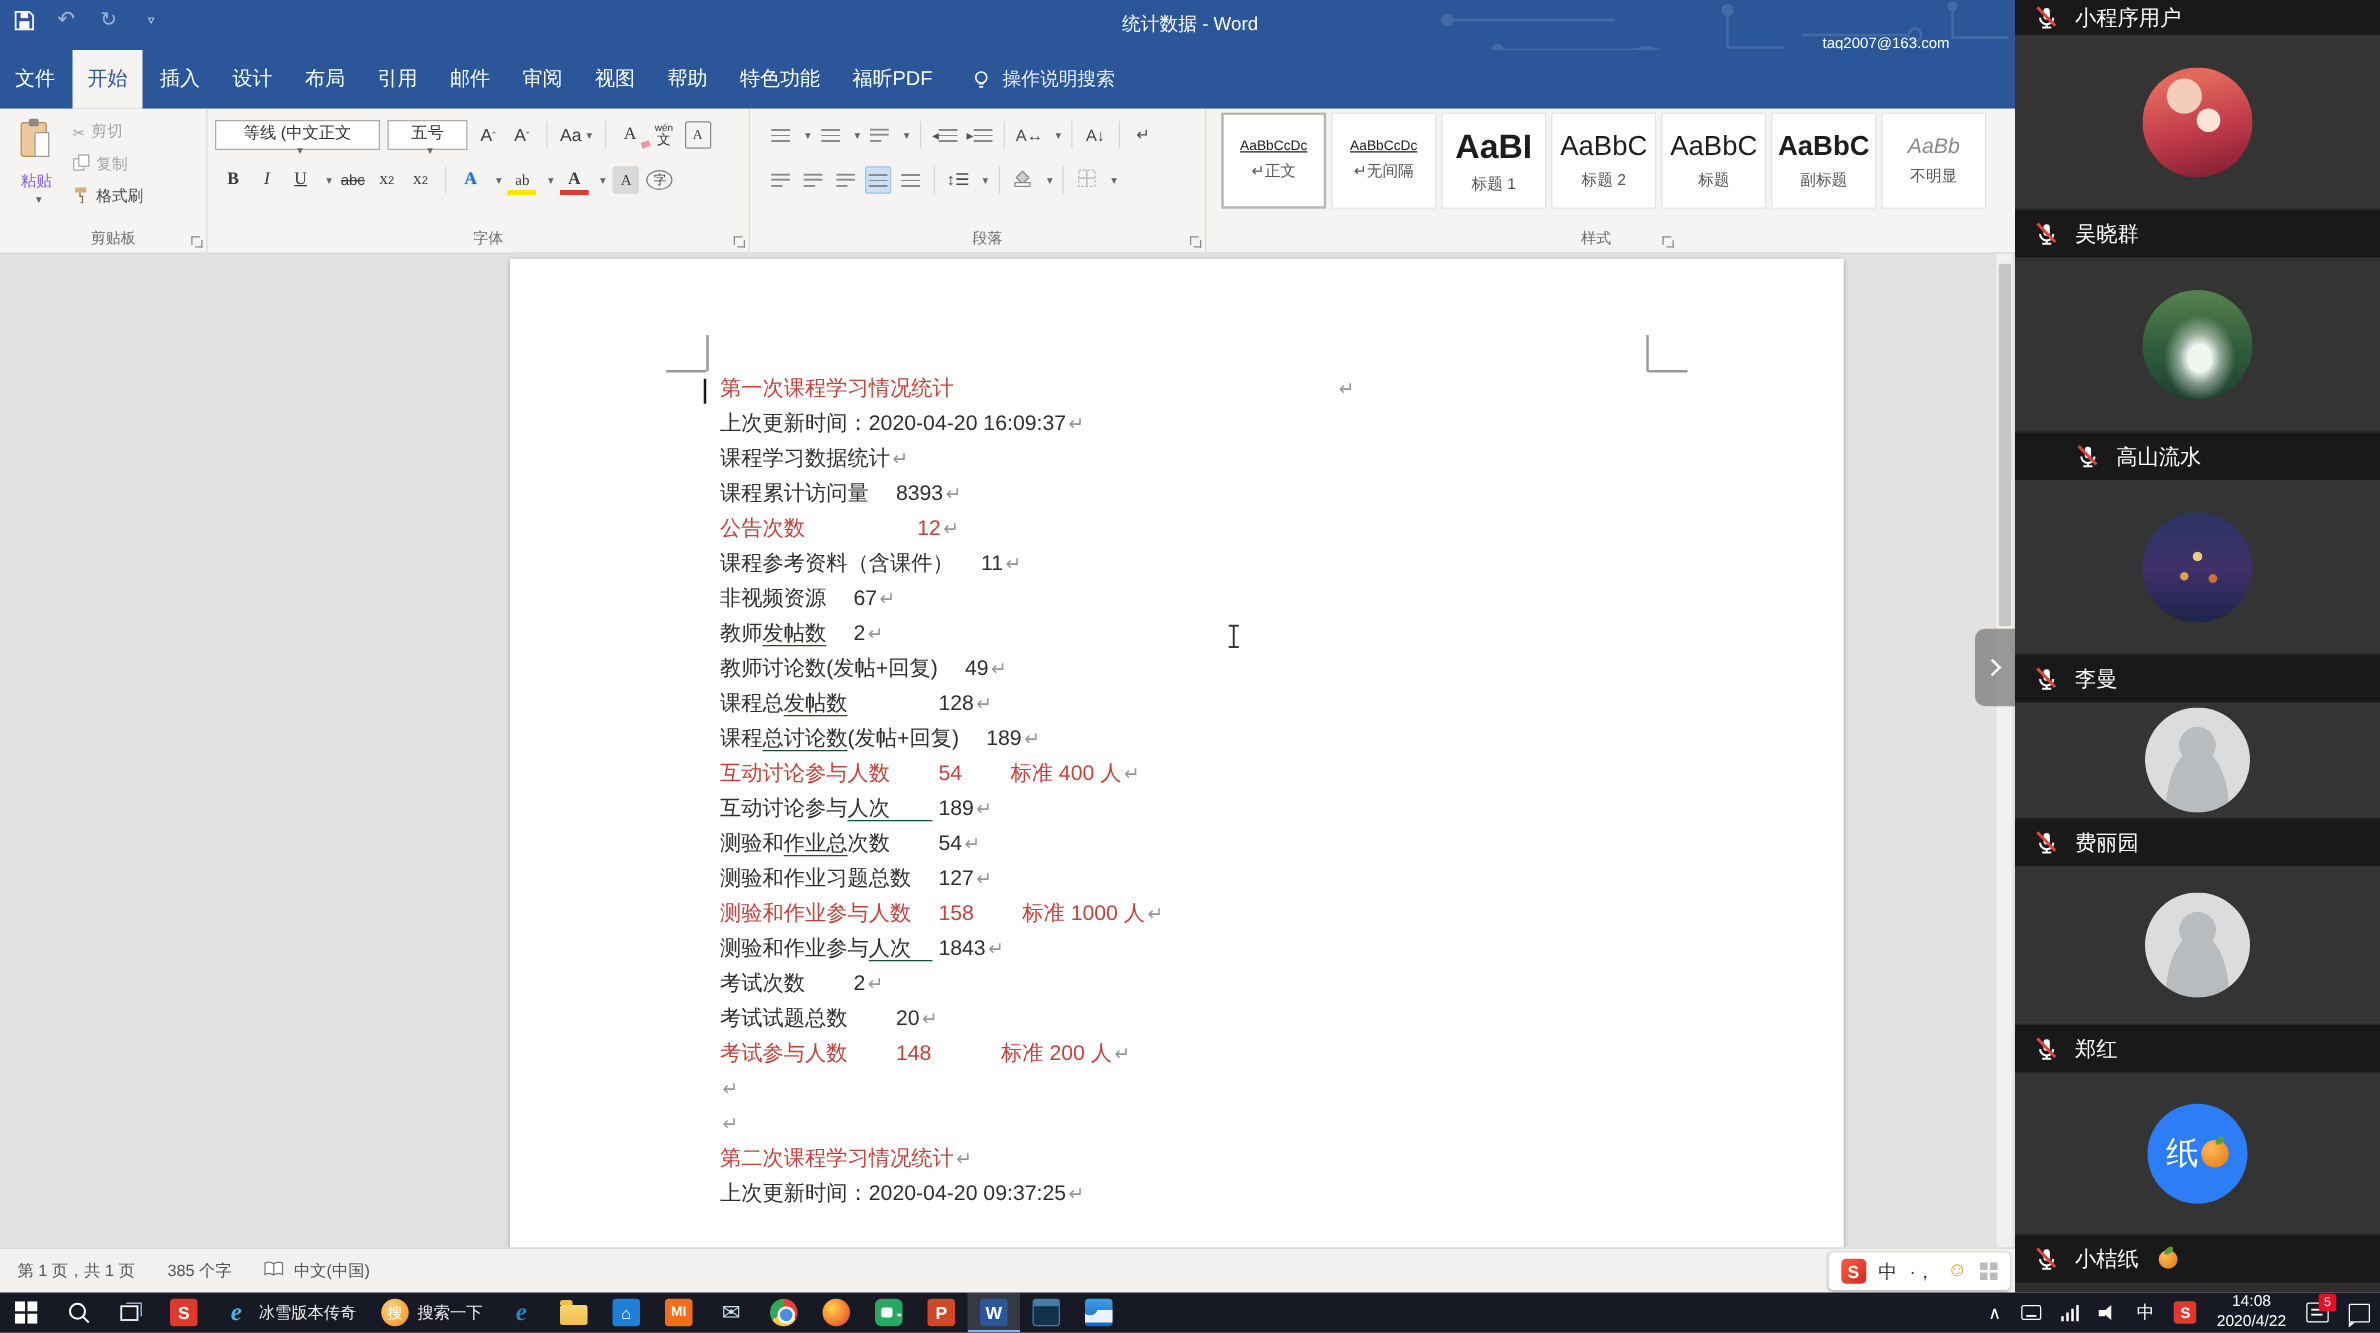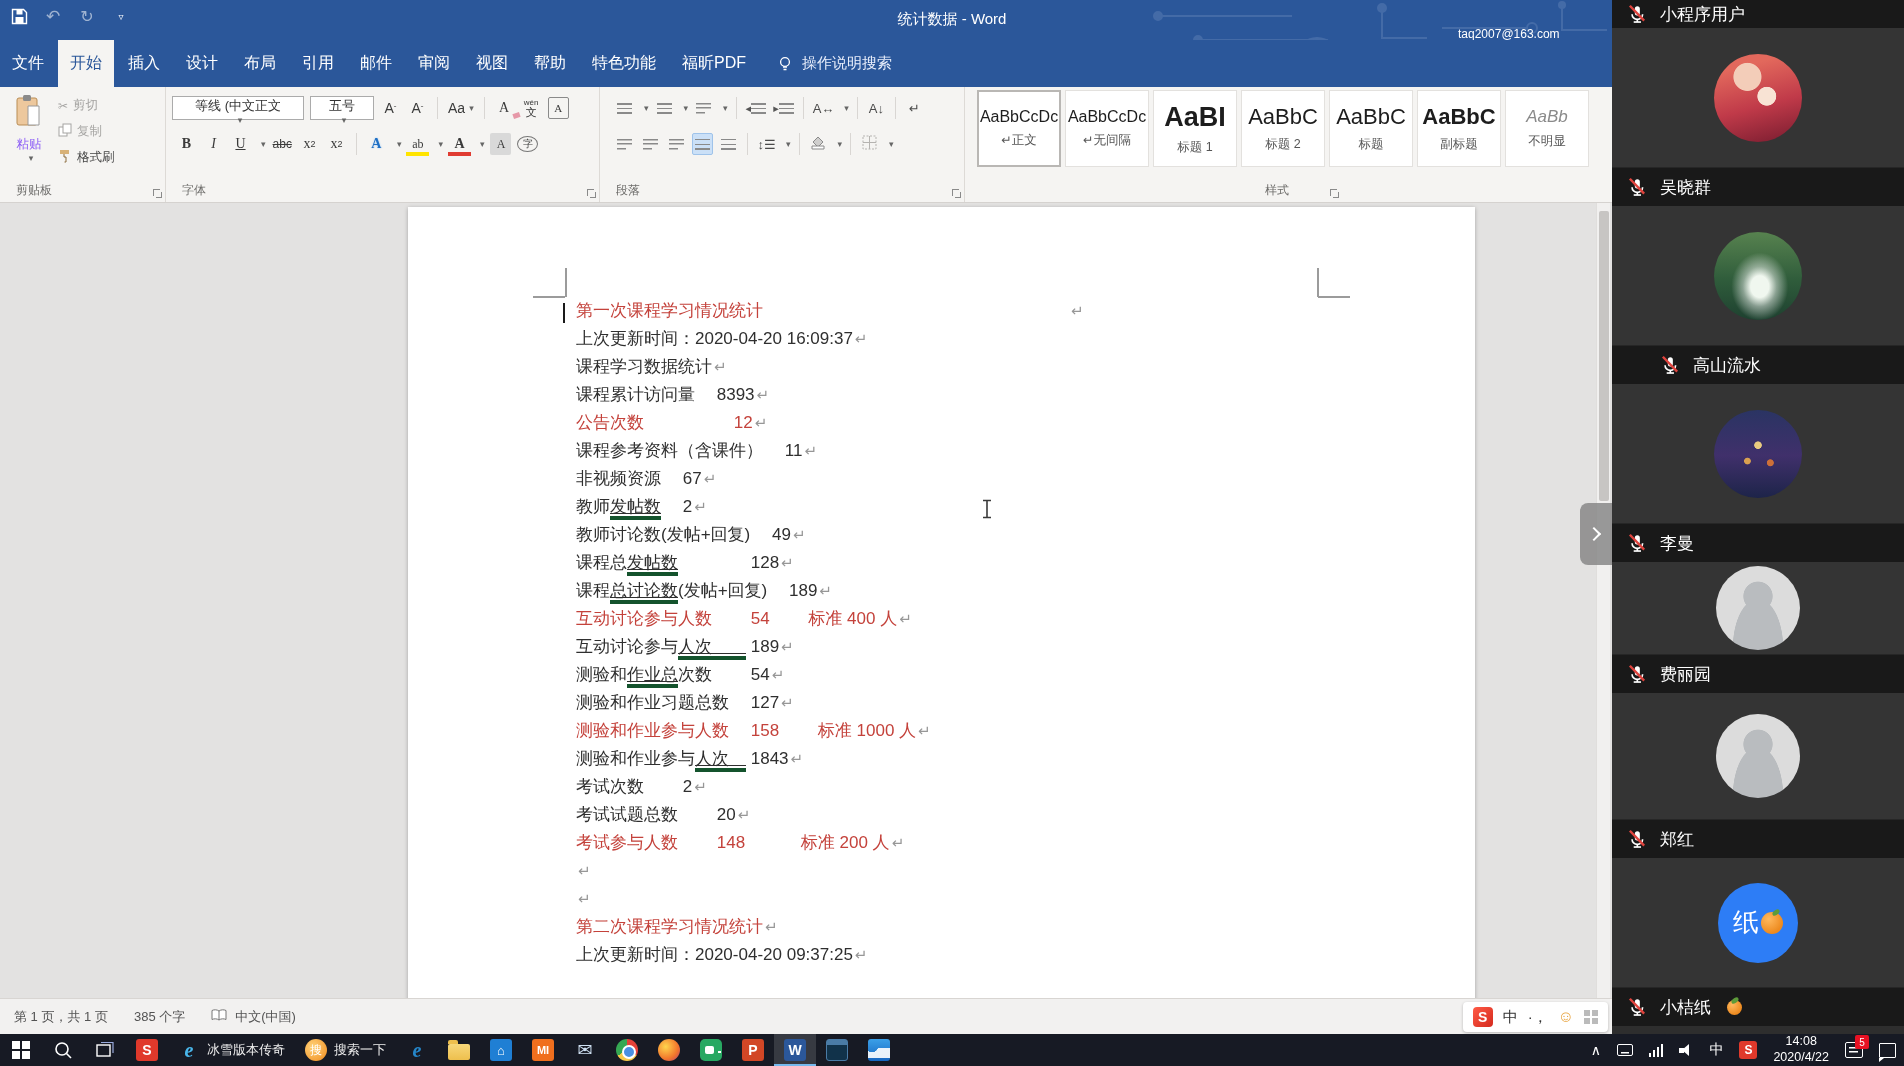--- a/index.html
+++ b/index.html
@@ -17,21 +17,21 @@
   .circuit{position:absolute;right:0;top:0;pointer-events:none;}
 
   .tabrow{position:absolute;left:0;top:40px;width:100%;height:47px;background:#2b579a;display:flex;align-items:stretch;color:#fff;font-size:16px;}
   .tab{padding:0 12px;display:flex;align-items:center;margin-right:2px;cursor:default;white-space:nowrap;}
   .tab.active{background:#f5f4f2;color:#2b579a;}
   .tellme{display:flex;align-items:center;gap:8px;margin-left:16px;font-size:15px;color:#e8eefb;}
   .bulb{width:18px;height:18px;}
 
   .ribbon{position:absolute;left:0;top:87px;width:100%;height:116px;background:#f5f4f2;border-bottom:1px solid #d5d2cf;display:flex;}
   .grp{position:relative;height:100%;border-right:1px solid #ddDAD6;}
-  .glabel{position:absolute;bottom:3px;left:0;width:100%;text-align:left;font-size:12px;color:#6e6d6b;padding-left:16px;}
+  .glabel{position:absolute;bottom:3px;left:0;width:100%;text-align:center;font-size:12px;color:#6e6d6b;padding-left:16px;}
   .launcher{position:absolute;right:3px;bottom:4px;width:10px;height:10px;}
   .launcher:before{content:"";position:absolute;left:1px;top:1px;width:6px;height:6px;border-left:1px solid #8a8a8a;border-top:1px solid #8a8a8a;}
   .launcher:after{content:"";position:absolute;right:0;bottom:0;width:5px;height:5px;border-right:1px solid #8a8a8a;border-bottom:1px solid #8a8a8a;}
 
   
   .paste-btn{position:absolute;left:6px;top:6px;width:46px;height:90px;display:flex;flex-direction:column;align-items:center;border:1px solid transparent;border-radius:2px;}
   .blabel{font-size:12.5px;color:#8b5cf6;margin-top:4px;}
   .cstack{position:absolute;left:58px;top:10px;display:flex;flex-direction:column;gap:9px;}
   .sbtn{display:flex;align-items:center;gap:5px;font-size:12.5px;color:#454545;white-space:nowrap;}
   .sbtn.grayed{color:#a5a4a2;}
@@ -67,35 +67,35 @@
      linear-gradient(#8a8a8a 0 0) 0 4.6px/100% 1.5px no-repeat,
      linear-gradient(#8a8a8a 0 0) 0 9.2px/60% 1.5px no-repeat;}
   .miniglyph{font-size:11px;color:#555;}
   .ic-txt{font-size:13px;color:#4a4a4a;}
 
   
   .stylegal{position:absolute;left:12px;top:3px;display:flex;gap:4px;}
   .style-item{width:84px;height:77px;background:#fff;border:1px solid #e3e1de;display:flex;flex-direction:column;align-items:center;justify-content:center;gap:6px;overflow:hidden;}
   .style-item.selected{border:2px solid #b9b7b4;box-shadow:inset 0 0 0 2px #fff;}
   .ssample{color:#1d1d1d;white-space:nowrap;}
-  .ssample.sm{font-size:16px;}
+  .ssample.sm{font-size:11px;text-decoration:underline;}
   .ssample.big{font-size:27px;font-weight:bold;}
   .ssample.mid{font-size:22px;}
   .ssample.midb{font-size:22px;font-weight:bold;}
   .ssample.dim{font-size:17px;font-style:italic;color:#8a8a8a;}
   .sname{font-size:12.5px;color:#555;white-space:nowrap;}
 
   
   .docarea{position:absolute;left:0;top:203px;width:100%;height:795px;background:#e3e2e1;overflow:hidden;}
   .page{position:absolute;left:408px;top:4px;width:1067px;height:900px;background:#fff;box-shadow:0 1px 4px rgba(0,0,0,.28);}
   .cmark{position:absolute;background:#9b9b9b;}
   .doclines{position:absolute;left:157px;top:90px;width:790px;margin-left:11px;}
   .dline{height:28px;line-height:28px;font-size:17px;color:#2f2f2f;white-space:pre;}
   .dline .red{color:#c4423b;}
-  .dline .u{border-bottom:4px solid #14532d;text-decoration:underline;}
+  .dline .u{border-bottom:1px solid #14532d;}
   .pmark{color:#979797;font-size:15px;margin-left:2px;}
   .caret{position:absolute;left:155px;top:96px;width:1.5px;height:20px;background:#1a1a1a;}
   .vscroll{position:absolute;right:2px;top:0;width:14px;height:100%;background:#f1f0ef;border-left:1px solid #e0dedc;}
   .vthumb{position:absolute;left:2px;top:8px;width:10px;height:290px;background:#c7c5c3;border-radius:2px;}
   .ibeam{position:absolute;left:980px;top:296px;width:14px;height:20px;}
 
   
   .statusbar{position:absolute;left:0;top:998px;width:100%;height:36px;background:#f2f1f0;border-top:1px solid #d8d5d2;font-size:13px;color:#535353;}
   .sb-left{position:absolute;left:14px;top:0;height:100%;display:flex;align-items:center;gap:26px;}
   .sogou{position:absolute;right:4px;top:3px;height:30px;background:#fff;border-radius:4px;box-shadow:0 1px 3px rgba(0,0,0,.25);display:flex;align-items:center;gap:10px;padding:0 10px;}

